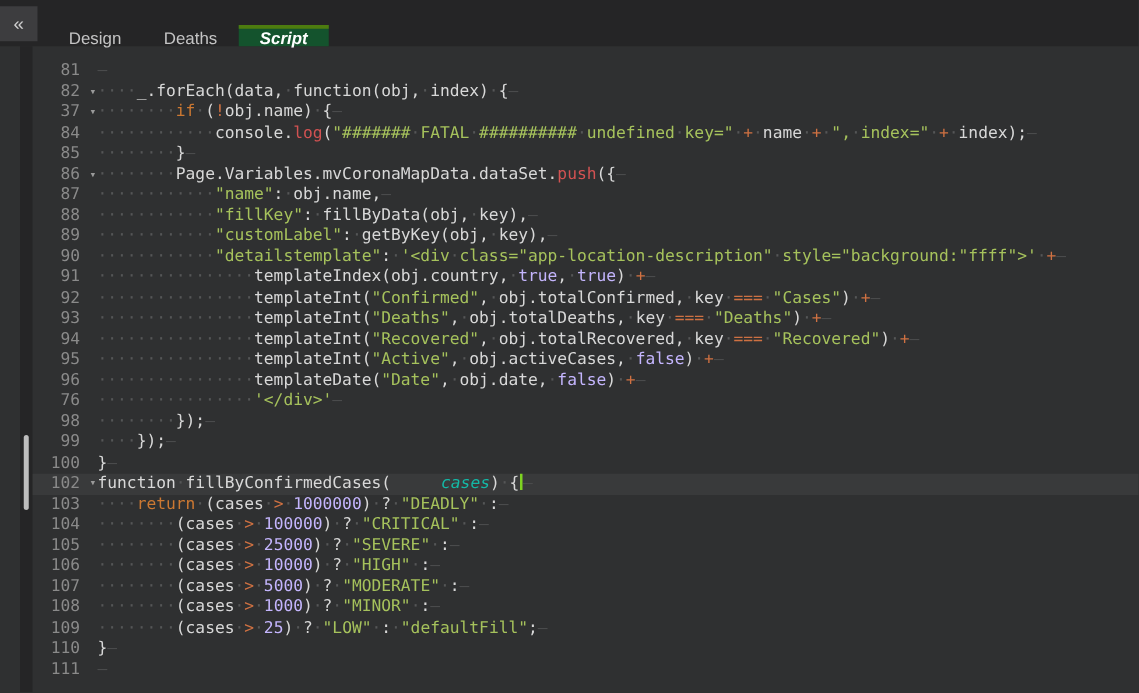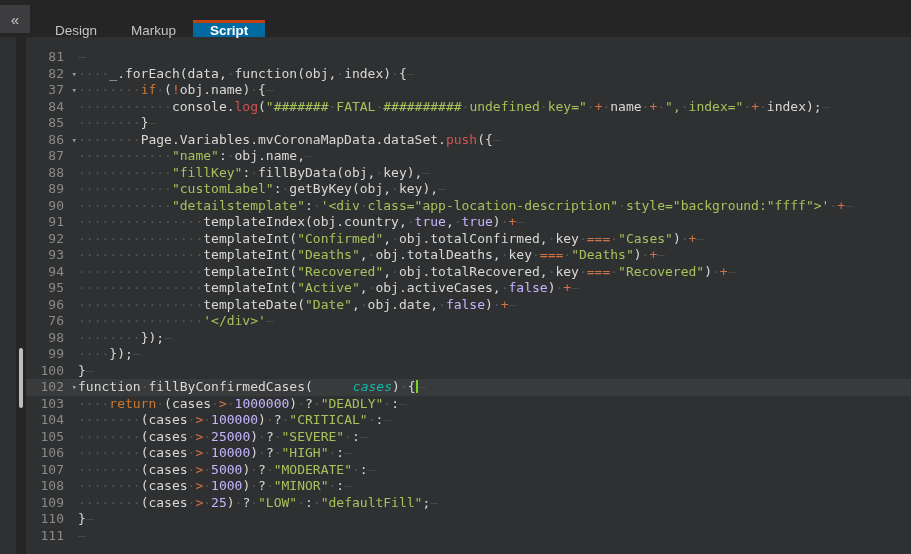--- a/index.html
+++ b/index.html
@@ -6,21 +6,21 @@
   #screen{position:relative;width:911px;height:554px;overflow:hidden;background:#2f3031;}
 
   
   .tabbar{position:absolute;left:0;top:0;width:911px;height:37px;background:#252526;
           display:flex;align-items:stretch;font-family:"Liberation Sans",sans-serif;}
   .collapse-btn{width:30px;height:28px;margin-top:5px;background:#3d3d3f;color:#cfcfcf;
           display:flex;align-items:center;justify-content:center;font-size:15px;cursor:pointer;}
   .tabs{display:flex;align-items:stretch;margin-left:8px;}
   .tab{padding:0 17px;display:flex;align-items:center;color:#c4c4c4;font-size:13.5px;
        border-top:3px solid transparent;cursor:pointer;margin-top:20px;}
-  .tab.active{background:#0369a1;color:#ffffff;font-weight:bold;border-top:3px solid #c2410c;}
+  .tab.active{background:#14532d;color:#ffffff;font-weight:bold;border-top:3px solid #4d7c0f;font-style:italic;}
 
   
   .editor{position:absolute;left:16px;top:37px;width:911px;height:517px;
           font-family:"DejaVu Sans Mono","Liberation Mono",monospace;font-size:13px;}
   .leftbar{position:absolute;left:0;top:0;width:10px;height:517px;background:#252526;}
   .thumb{position:absolute;left:3px;width:4px;background:#bdbdbd;border-radius:2px;}
   #rows{position:absolute;left:10px;top:12px;right:0;}
   .row{display:flex;height:16.5px;line-height:16.5px;white-space:pre;}
   .row.active{background:rgba(255,255,255,0.05);}
   .gutter{width:52px;flex:none;position:relative;color:#8a8a8a;}
@@ -42,21 +42,21 @@
 <body>
 
 <div id="screen">
 
   <div class="tabbar">
     <div class="collapse-btn">
       <span>«</span>
     </div>
     <div class="tabs" id="tabs">
         <div class="tab">Design</div>
-        <div class="tab">Markup</div>
+        <div class="tab">Deaths</div>
         <div class="tab active">Script</div>
       </div>
   </div>
 
   <div class="editor">
     <div class="leftbar">
       <div class="thumb" id="thumb" style="top: 311px; height: 60px;"></div>
     </div>
     <div id="rows">
         <div class="row"><div class="gutter"><span class="num">81</span></div><div class="codetext"><span class="eol">–</span></div></div>

